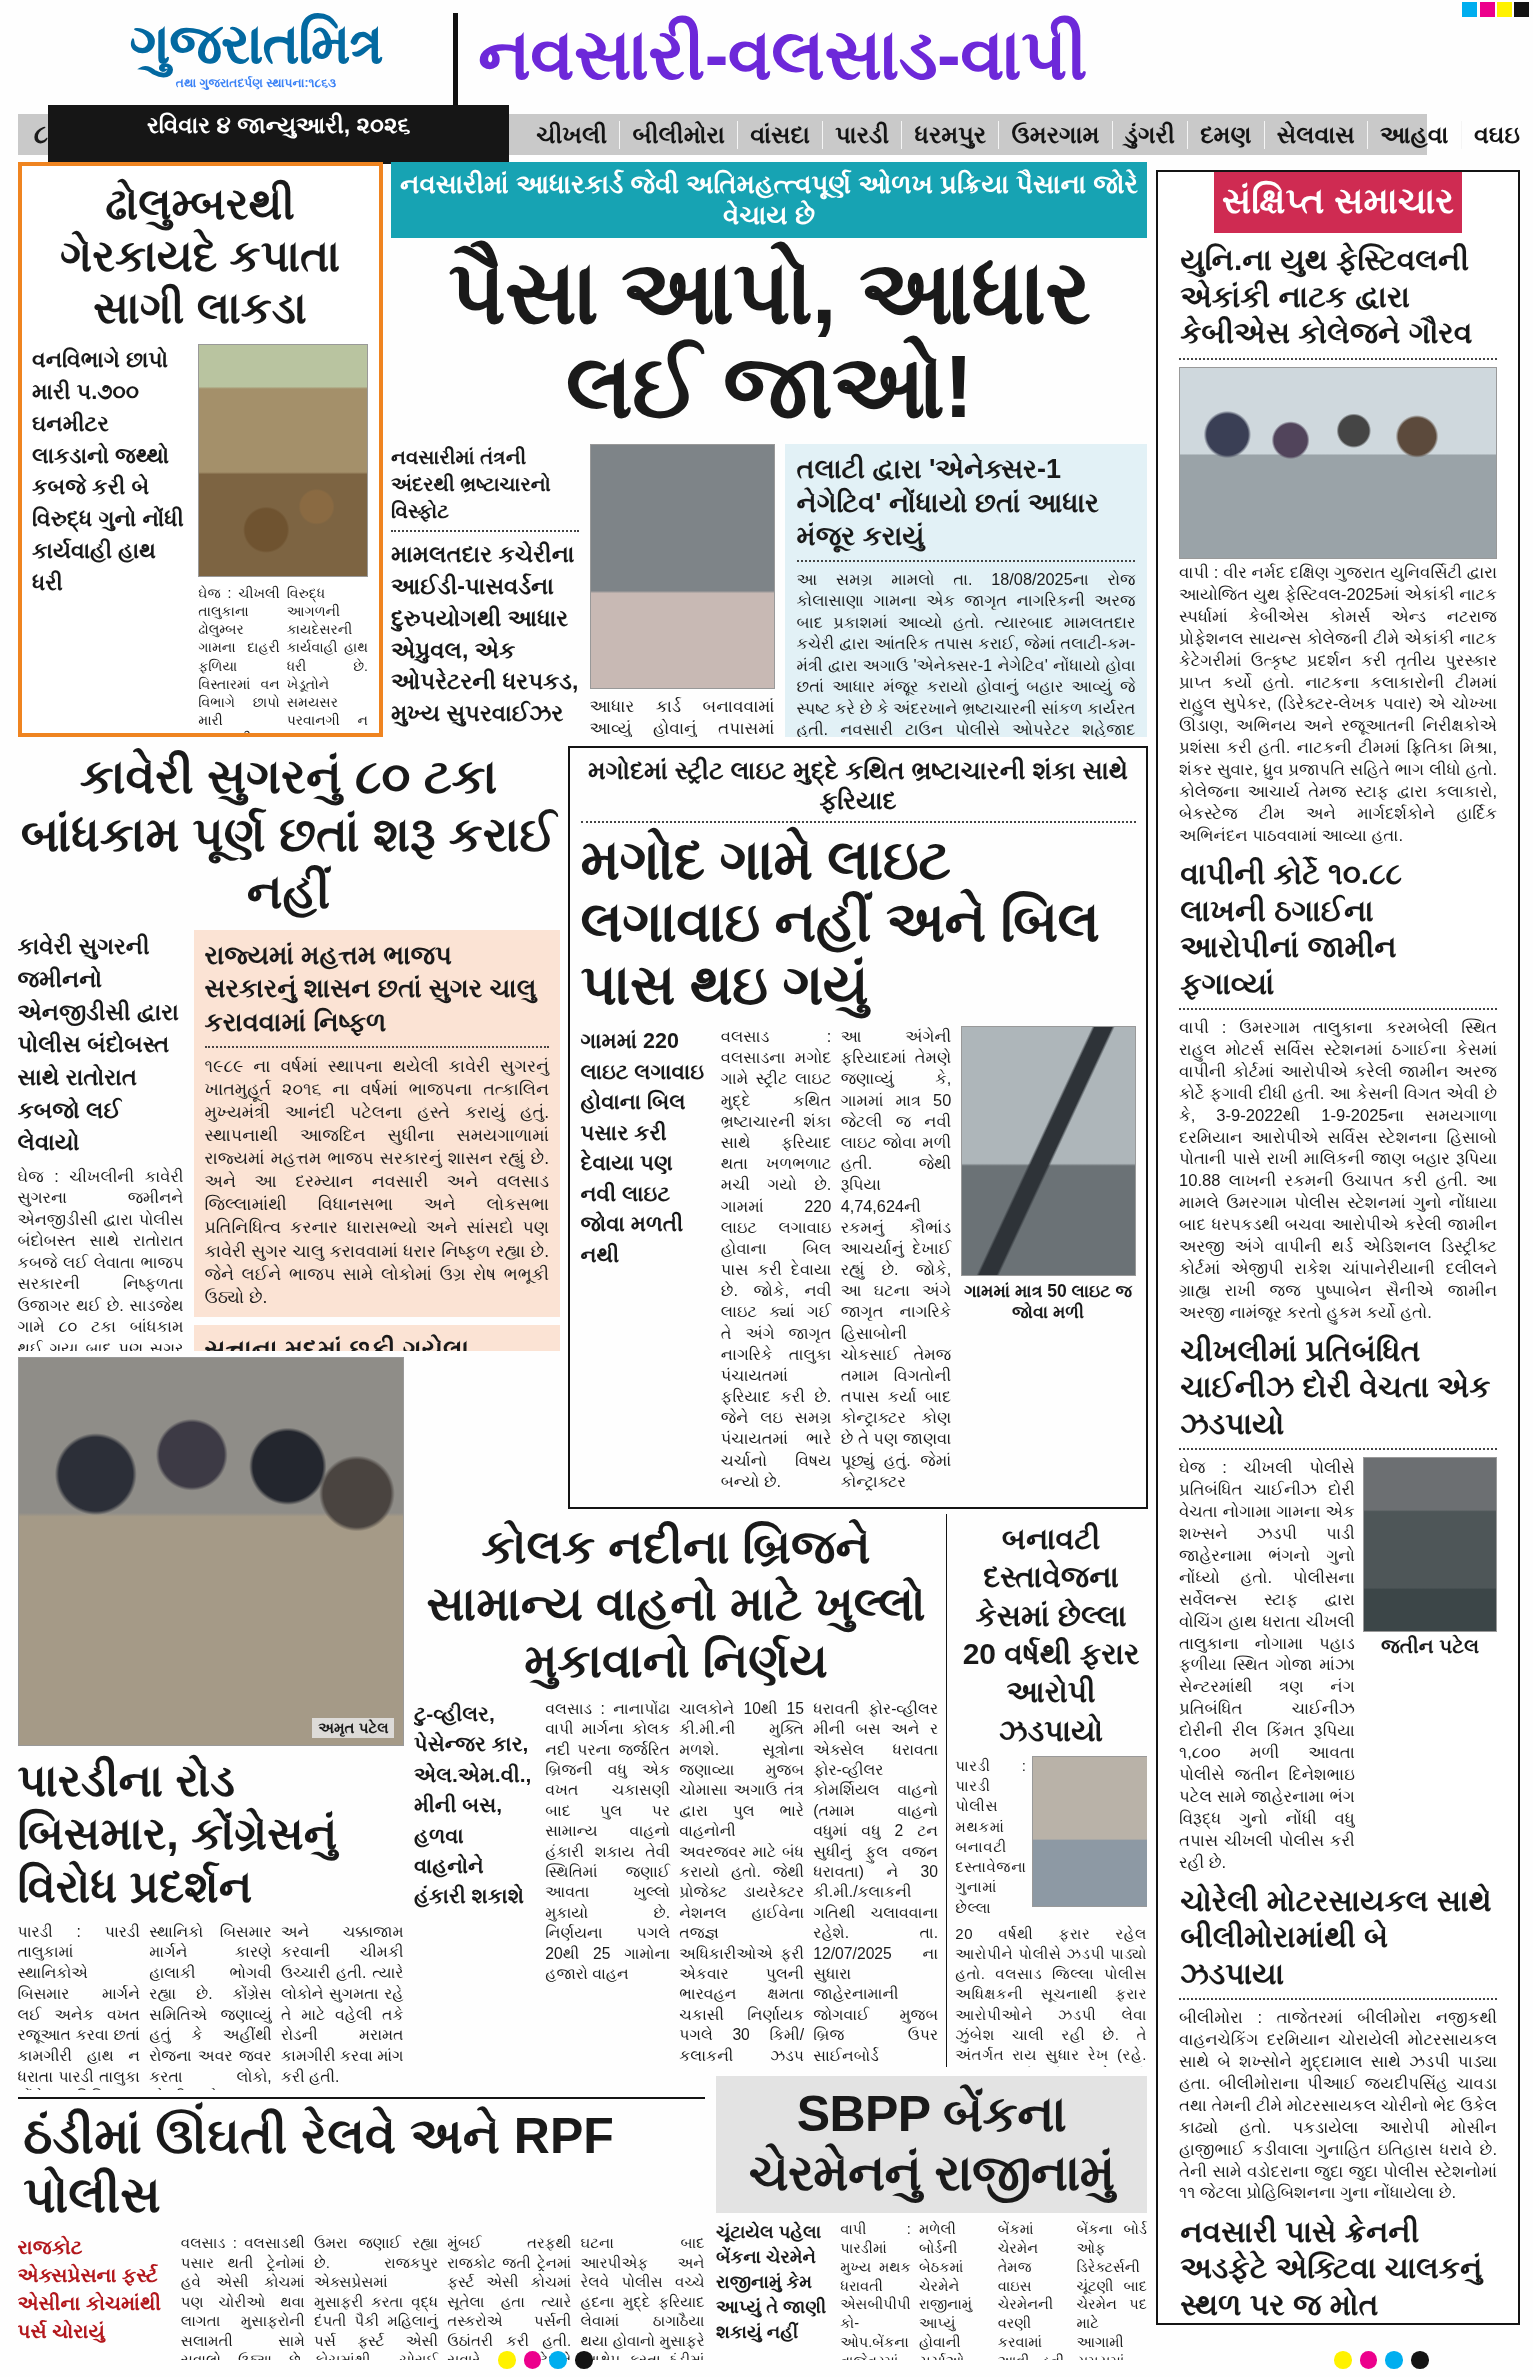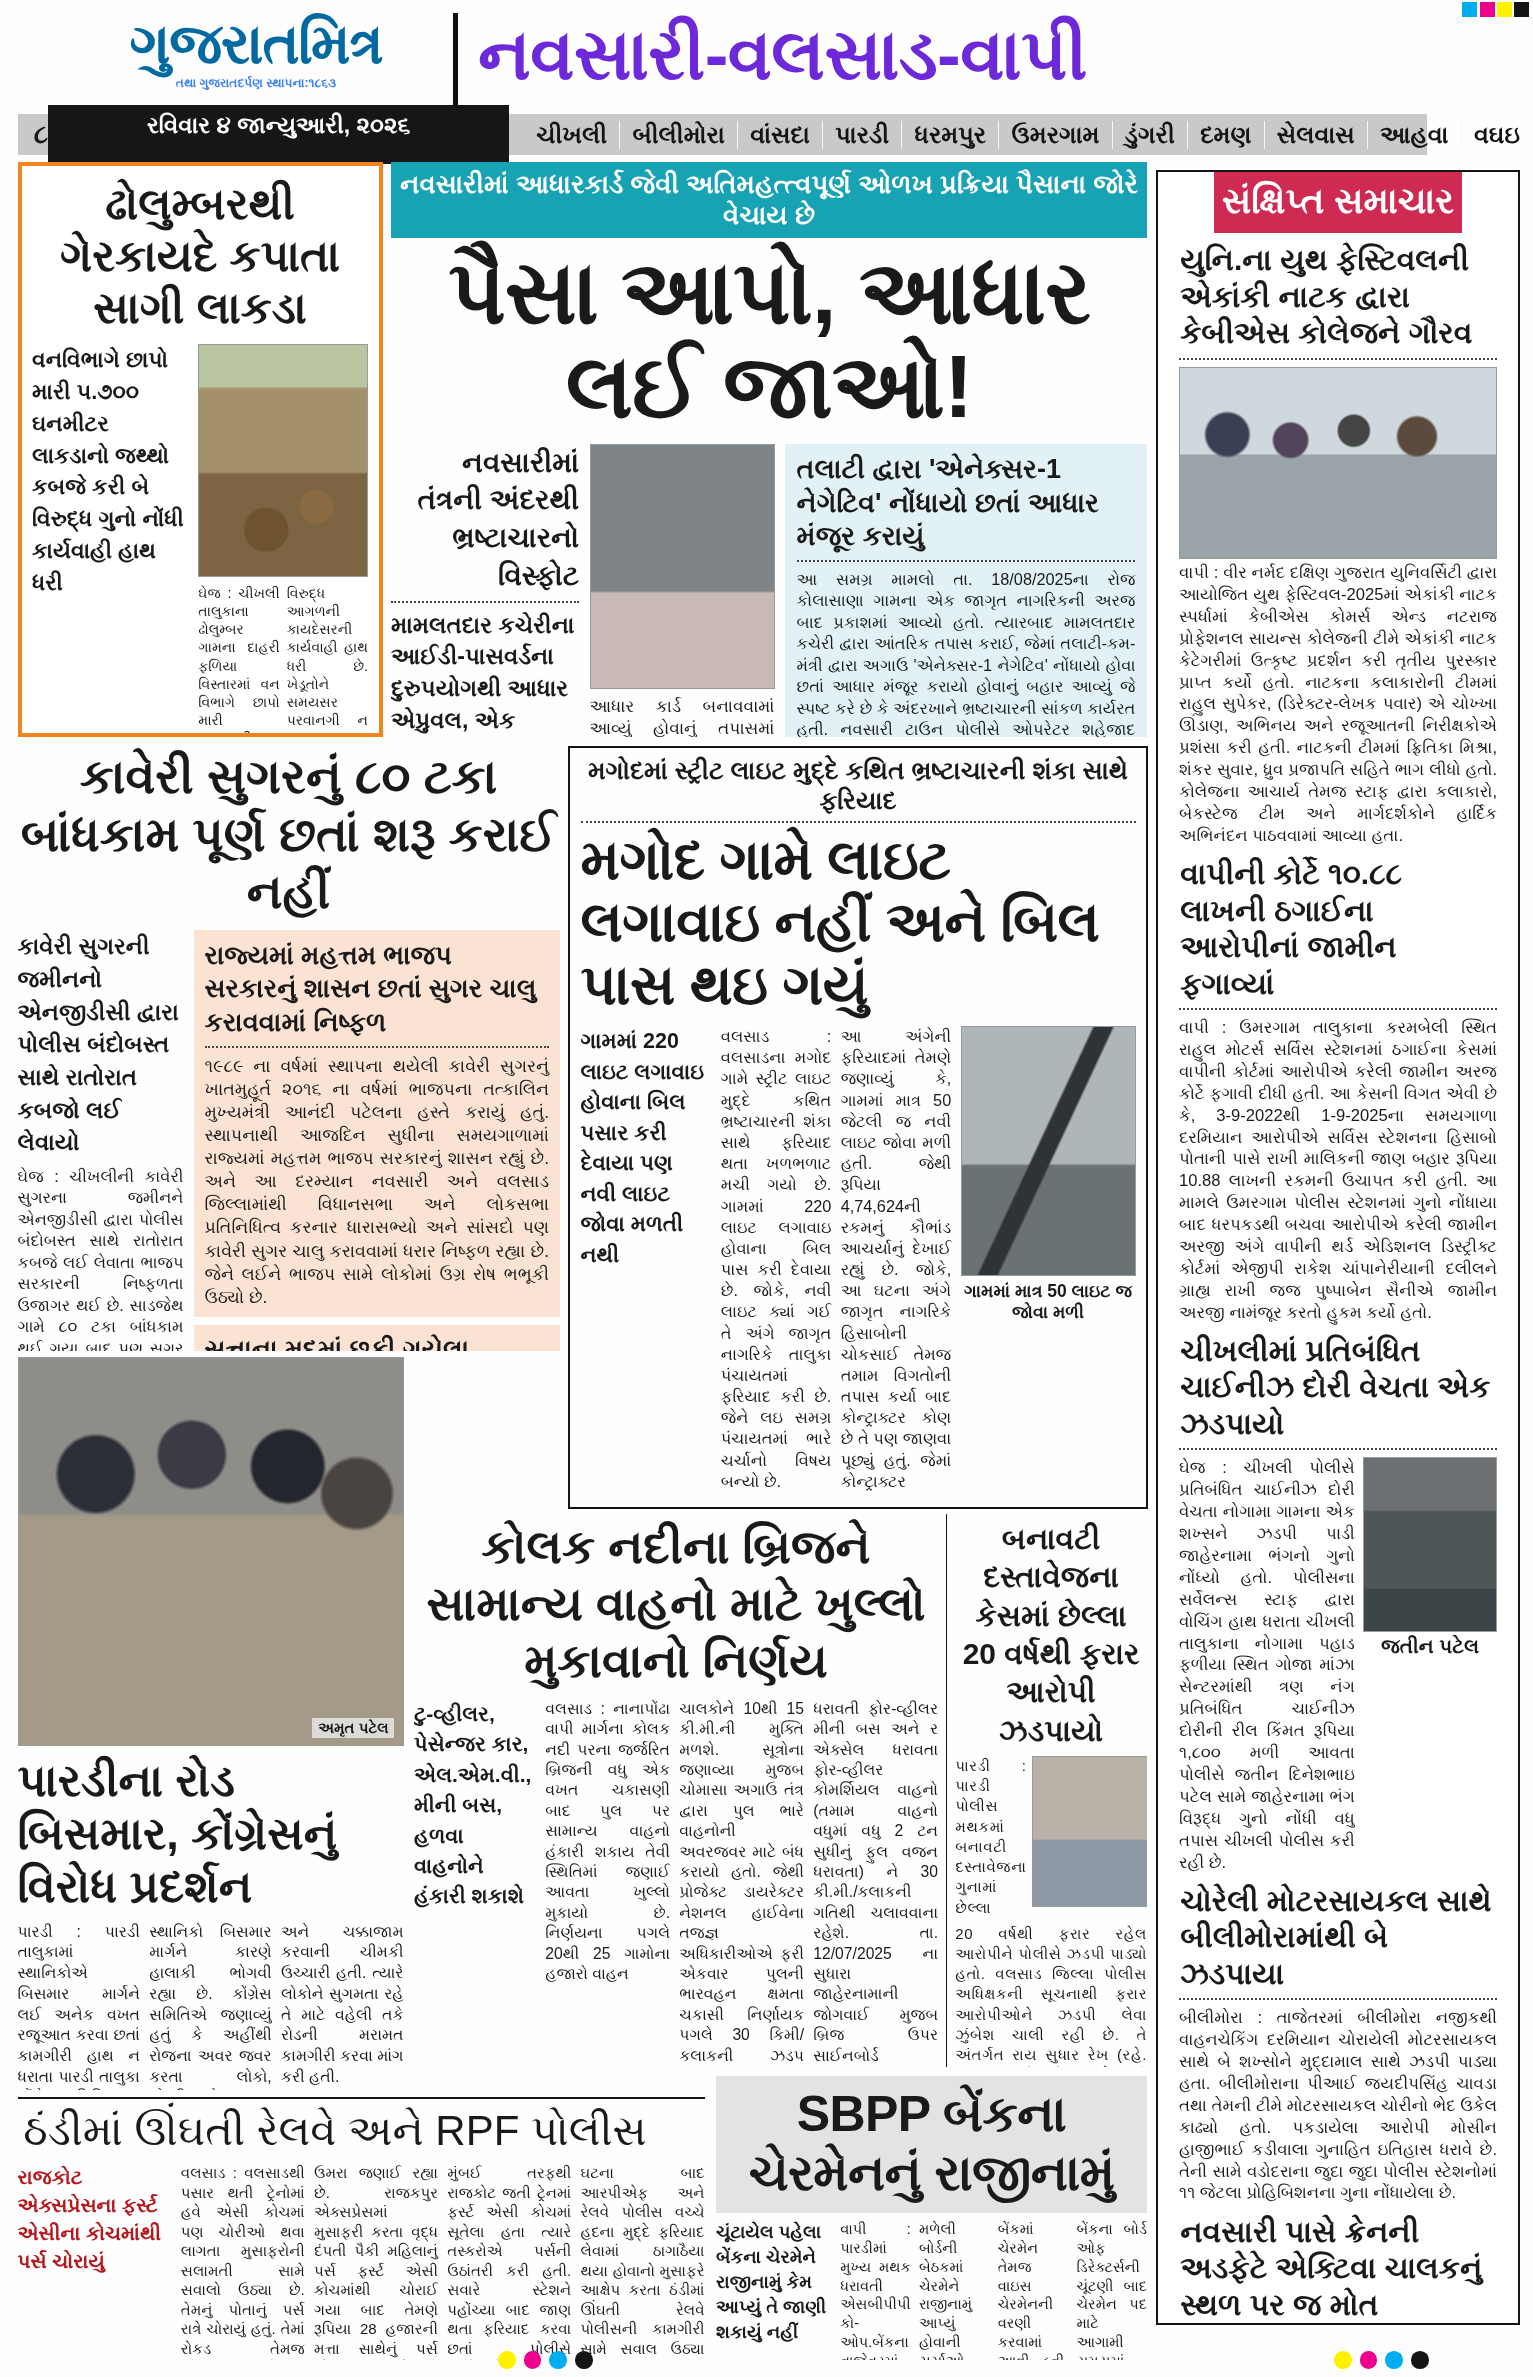--- a/index.html
+++ b/index.html
@@ -41,21 +41,21 @@
      radial-gradient(circle at 40% 80%,#6f5330 0 10%,transparent 11%),
      linear-gradient(180deg,#b9c4a0 0 18%,#a4906a 19% 55%,#7d6442 56% 100%);}
   .dholu .mini{display:flex;gap:7px;margin-top:7px;}
   .dholu .mini div{font-size:14px;line-height:1.3;text-align:justify;flex:1;}
   
   .mainstory{left:391px;top:162px;width:756px;height:575px;overflow:hidden;}
   .strap{background:#17a3b3;color:#fff;font-size:26px;font-weight:bold;text-align:center;padding:7px 0;}
   .mainhead{font-size:89px;font-weight:900;text-align:center;line-height:1.05;margin:8.2px 0 10.5px 0;letter-spacing:-1.2px;}
   .maincols{display:flex;gap:10.5px;}
   .mc1{width:188px;}
-  .mc1 .b1{font-size:28px;font-weight:900;line-height:1.35;text-align:right;}
+  .mc1 .b1{font-size:20px;font-weight:900;line-height:1.35;}
   .mc1 .b2{font-size:23px;font-weight:900;line-height:1.38;}
   .mc2{width:185px;}
   .ph-mug{width:100%;height:245px;background:linear-gradient(180deg,#7e8488 0 60%,#c8b9b4 61% 100%);}
   .mc2 .body-t{margin-top:7px;}
   .mc3{flex:1;}
   .bluebox{background:#e2f1f6;padding:9.3px 11.6px;box-sizing:border-box;}
   .bluebox h3{margin:0;font-size:27px;font-weight:900;line-height:1.25;}
   .bluebox .body-t{font-size:16.3px;}
   
   .brief{left:1156px;top:170px;width:364px;height:2155px;border:2.9px solid #141414;box-sizing:border-box;padding:0 21px;background:#fff;overflow:hidden;}
@@ -111,21 +111,21 @@
   .kolak .row{display:flex;gap:9.3px;}
   .kolak .lead{width:122px;font-size:21px;font-weight:900;line-height:1.45;}
   .kolak .c{flex:1;font-size:15.7px;line-height:1.3;text-align:justify;}
   
   .banav{left:946px;top:1514px;width:201px;height:553px;border-left:1.7px solid #141414;box-sizing:border-box;padding-left:8.2px;overflow:hidden;}
   .banav h1{font-size:30px;font-weight:900;text-align:center;line-height:1.28;margin:5.8px 0;}
   .banav .row{display:flex;gap:5.8px;}
   .banav .c{flex:1;font-size:15px;line-height:1.35;text-align:justify;letter-spacing:0.6px;}
   
   .thandi{left:17.5px;top:2097px;width:687px;height:263px;border-top:2.3px solid #141414;padding-top:5.8px;box-sizing:border-box;overflow:hidden;}
-  .thandi h1{font-size:42px;font-weight:400;margin:2.3px 0 8.2px 5.8px;}
+  .thandi h1{font-size:50px;font-weight:700;margin:2.3px 0 8.2px 5.8px;}
   .thandi .row{display:flex;gap:9.3px;}
   .thandi .lead{width:154px;font-size:20px;font-weight:900;line-height:1.4;color:#b3181d;}
   .thandi .c{flex:1;font-size:15px;line-height:1.3;text-align:justify;}
   
   .sbpp{left:716px;top:2076px;width:431px;height:284px;overflow:hidden;}
   .sbpp .headbox{background:#e3e3e3;font-size:50px;font-weight:900;text-align:center;padding:9.3px 0;letter-spacing:-0.6px;}
   .sbpp .row{display:flex;gap:8.2px;margin-top:7px;}
   .sbpp .lead{width:116px;font-size:18px;font-weight:900;line-height:1.4;}
   .sbpp .c{flex:1;font-size:14.6px;line-height:1.3;text-align:justify;}
   

